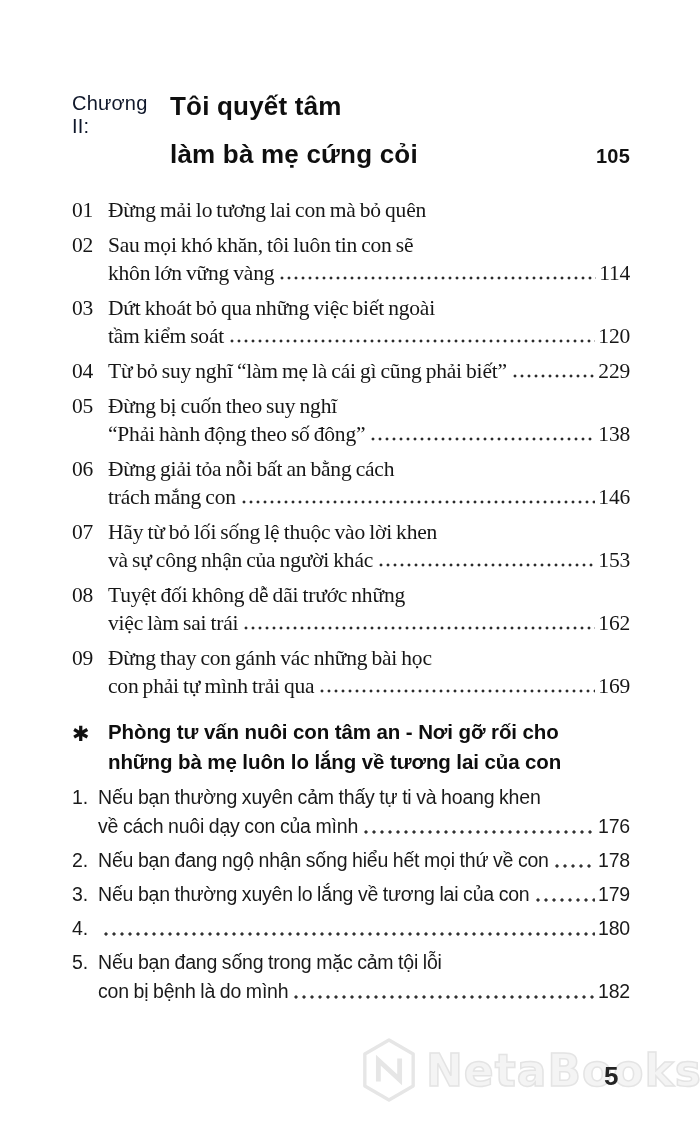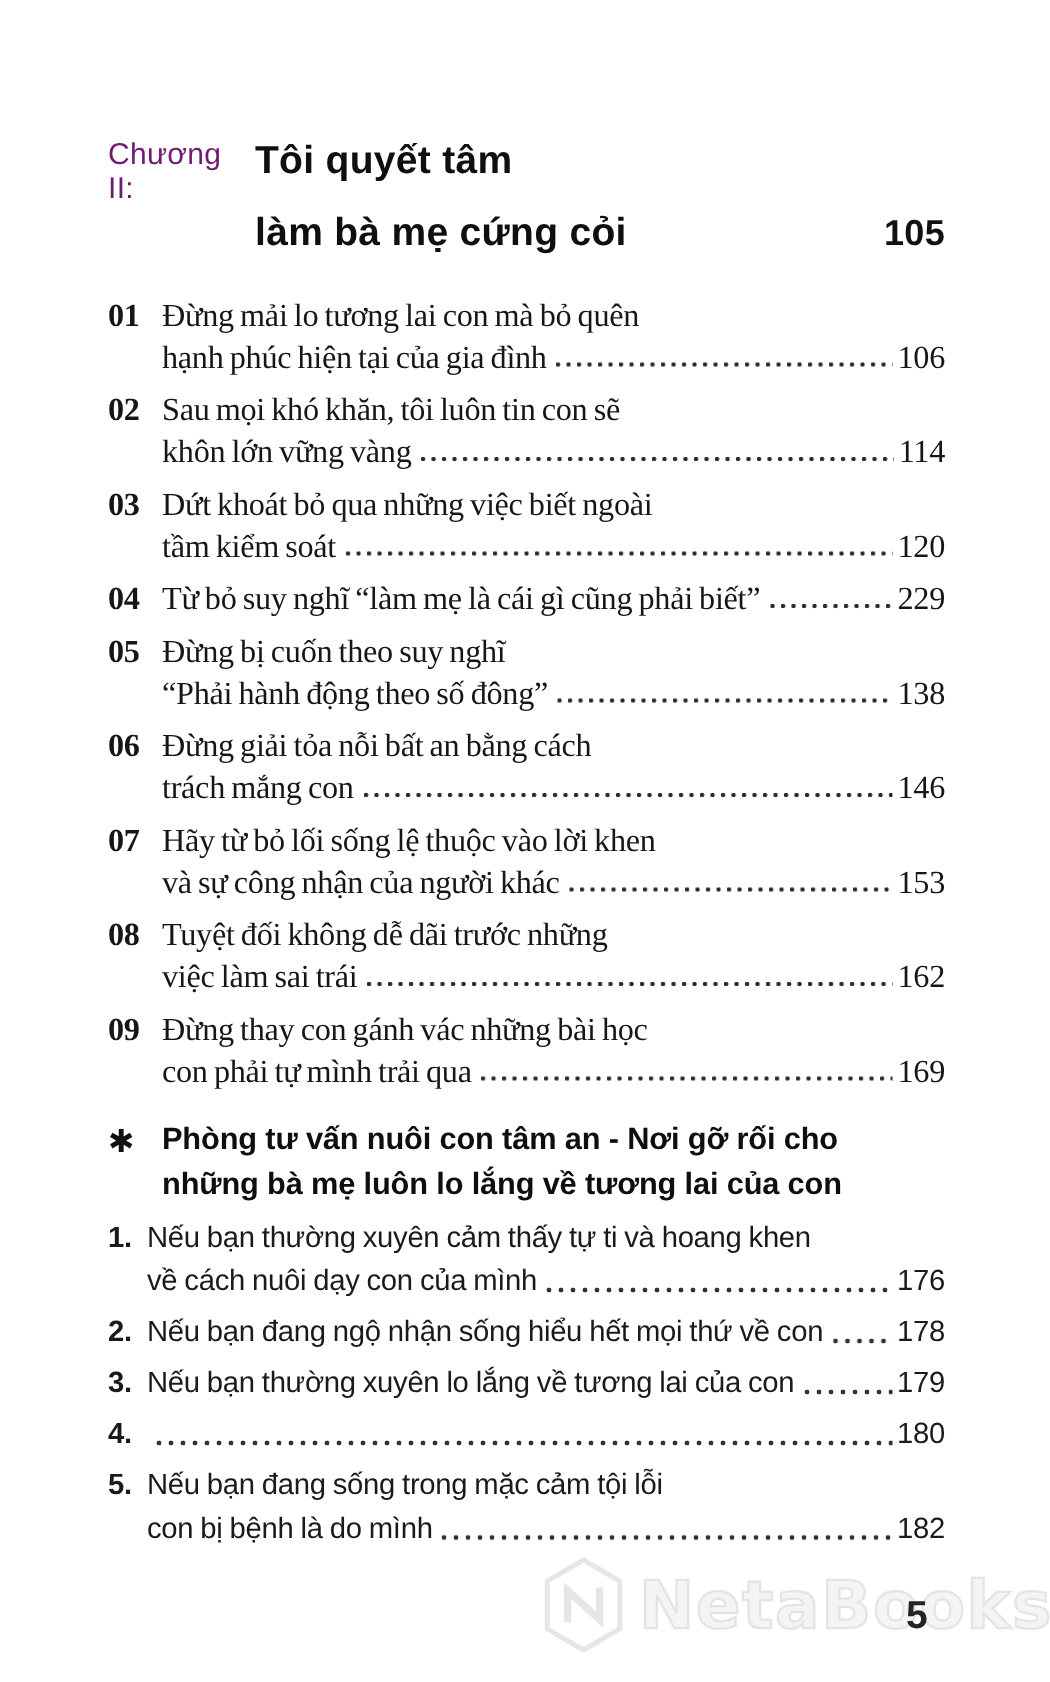--- a/index.html
+++ b/index.html
@@ -5,29 +5,29 @@
   html,body { margin:0; padding:0; }
   body {
     width:700px; height:1121px; background:#ffffff; position:relative;
     overflow:hidden; font-family:"Liberation Sans","DejaVu Sans",sans-serif;
     -webkit-font-smoothing:antialiased;
   }
   .content { padding:88px 70px 0 72px; }
 
   
   .chapter-header { display:flex; margin-bottom:22px; }
-  .ch-label { width:98px; flex:none; font-size:20px; color:#701a75; padding-top:4px; letter-spacing:.2px; }
+  .ch-label { width:98px; flex:none; font-size:20px; color:#0f172a; padding-top:4px; letter-spacing:.2px; }
   .ch-title { flex:1; font-weight:bold; font-size:26px; line-height:36px; color:#0f0f0f; letter-spacing:.2px; }
   .ch-t2-row { display:flex; align-items:baseline; }
   .ch-t2 { flex:1; }
-  .ch-pg { font-size:24px; font-weight:bold; color:#111;margin-top:14px; }
+  .ch-pg { font-size:20px; font-weight:bold; color:#111;margin-top:14px; }
 
   
   .entry { display:flex; }
-  .entry .num { flex:none;font-weight:bold; }
+  .entry .num { flex:none; }
   .entry .body { flex:1; display:flex; flex-direction:column; min-width:0;justify-content:flex-end; }
   .lrow { display:flex; }
   .lrow .txt { white-space:nowrap; }
   .dots { flex:1; align-self:flex-end; height:4px; margin:0 3px 7px 6px;
           background-image:radial-gradient(circle at 2px 2px,#2b2b2b 1.3px,transparent 1.7px);
           background-size:7px 4px; background-repeat:repeat-x; background-position:left bottom; }
 
   
   .entry.serif { font-family:"Liberation Serif","DejaVu Serif",serif; font-size:21.5px;
                  line-height:28px; color:#161616; margin-bottom:7px;
@@ -69,25 +69,20 @@
         <span class="ch-pg">105</span>
       </div>
     </div>
   </div>
 
   <div id="chapter-entries">
       <div class="entry serif">
         <span class="num">01</span>
         <span class="body">
           <span class="l1">Đừng mải lo tương lai con mà bỏ quên</span>
-          <span class="lrow">
-            <span class="txt">hạnh phúc hiện tại của gia đình</span>
-            <span class="dots"></span>
-            <span class="pg">106</span>
-          </span>
         </span>
       </div>
       <div class="entry serif">
         <span class="num">02</span>
         <span class="body">
           <span class="l1">Sau mọi khó khăn, tôi luôn tin con sẽ</span>
           <span class="lrow">
             <span class="txt">khôn lớn vững vàng</span>
             <span class="dots"></span>
             <span class="pg">114</span>

